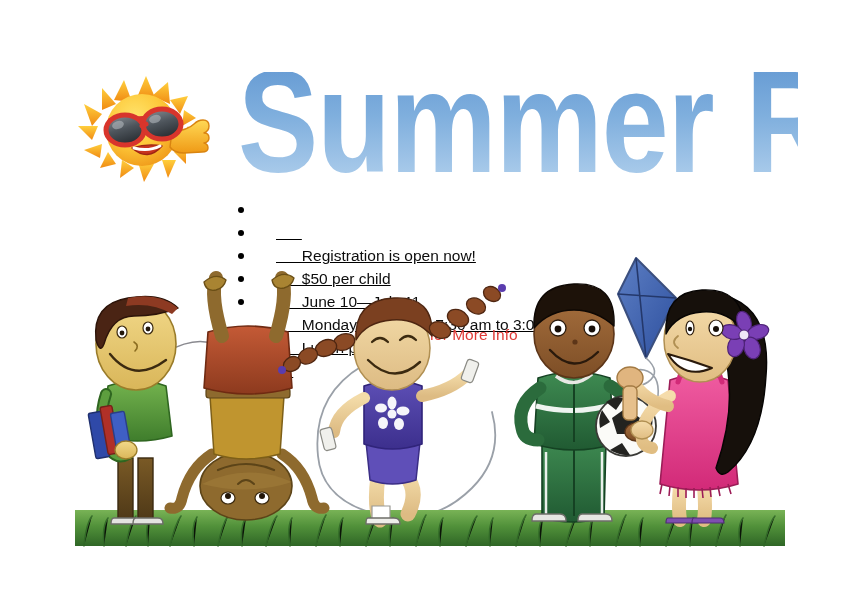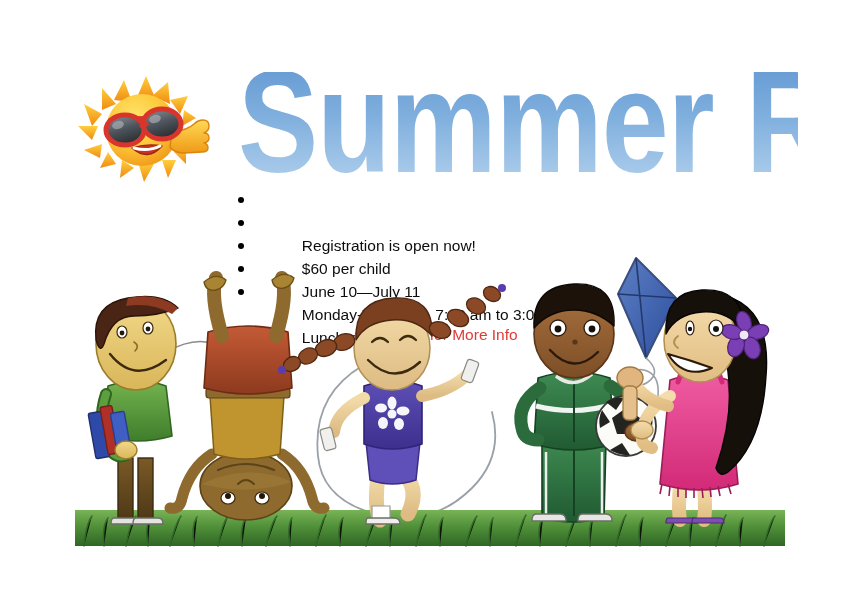--- a/index.html
+++ b/index.html
@@ -34,25 +34,26 @@
     top: 72px;
     width: 560px;
     height: 122px;
   }
   #title-svg { display: block; width: 100%; height: 100%; }
 
   
   #bullet-list {
     position: absolute;
     left: 232px;
-    top: 188px;
+    top: 198px;
     width: 420px;
     margin: 0;
     padding: 0;
     list-style: none;
+    text-decoration: underline;
   }
   #bullet-list li {
     position: relative;
     height: 23px;
     line-height: 23px;
     padding-left: 44px;
     font-family: "Liberation Sans", sans-serif;
     font-size: 15.5px;
     color: #0d0d0d;
     white-space: pre;
@@ -167,21 +168,21 @@
     </svg>
   </div>
 
   <ul id="bullet-list">
     <li>
       <span class="bullet-dot"></span>
       <span>Registration is open now!</span>
     </li>
     <li>
       <span class="bullet-dot"></span>
-      <span>$60 per child</span>
+      <span>$50 per child</span>
     </li>
     <li>
       <span class="bullet-dot"></span>
       <span>June 10—July 11</span>
     </li>
     <li>
       <span class="bullet-dot"></span>
       <span>Monday-Thursday  7:30 am to 3:00 pm</span>
     </li>
     <li>

